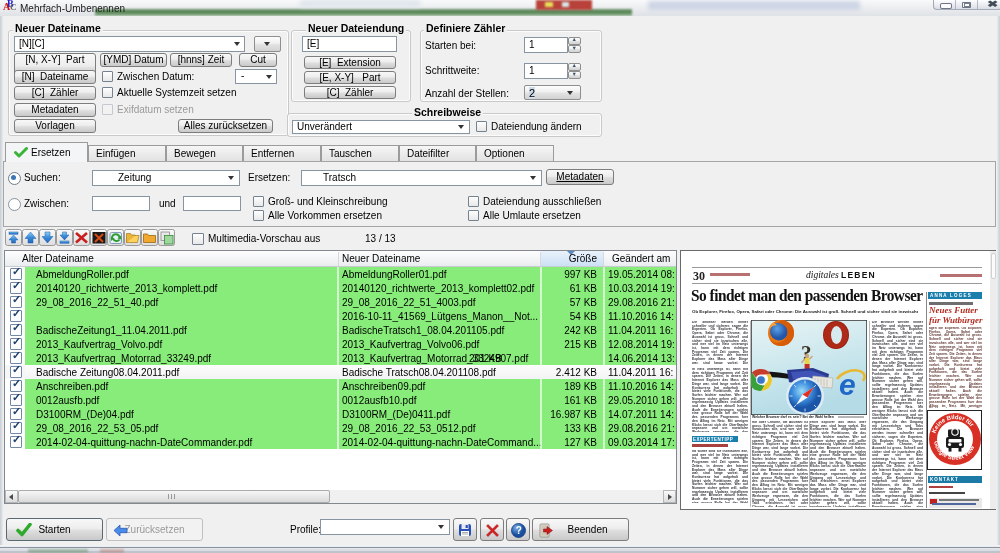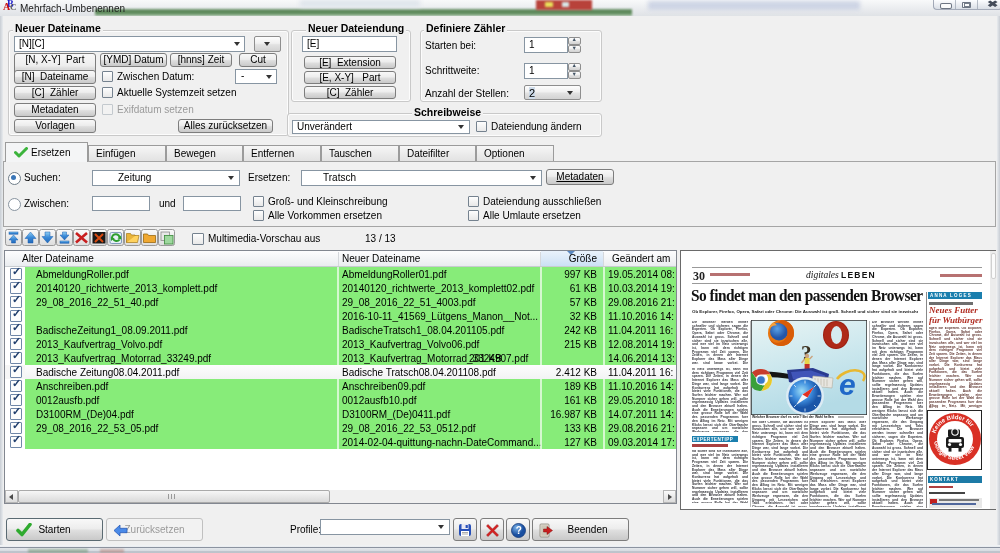--- a/index.html
+++ b/index.html
@@ -291,31 +291,31 @@
     <span class="rowtx" style="left:603px">29.08.2016 21:</span>
     <span style="position:absolute;left:332px;top:0;width:1.5px;height:14px;background:rgba(255,255,255,.65)"></span>
     <span style="position:absolute;left:535px;top:0;width:1.5px;height:14px;background:rgba(255,255,255,.65)"></span>
     <span style="position:absolute;left:598px;top:0;width:1.5px;height:14px;background:rgba(255,255,255,.65)"></span>
   </div>
 <div class="row" style="top:309px;background:#87ec79">
     <span style="position:absolute;left:0;top:0;width:20px;height:14px;background:#fff"></span>
     <span class="ck" style="left:5px;top:1px;width:12px;height:12px"></span>
     <span class="ckm" style="left:7px;top:-2px">✓</span>
     <span class="rowtx" style="left:337px">2016-10-11_41569_Lütgens_Manon__Not...</span>
-    <span class="rowtx" style="left:490px;width:102px;text-align:right">32 KB</span>
+    <span class="rowtx" style="left:490px;width:102px;text-align:right">54 KB</span>
     <span class="rowtx" style="left:603px">11.10.2016 14:</span>
     <span style="position:absolute;left:332px;top:0;width:1.5px;height:14px;background:rgba(255,255,255,.65)"></span>
     <span style="position:absolute;left:535px;top:0;width:1.5px;height:14px;background:rgba(255,255,255,.65)"></span>
     <span style="position:absolute;left:598px;top:0;width:1.5px;height:14px;background:rgba(255,255,255,.65)"></span>
   </div>
 <div class="row" style="top:323px;background:#87ec79">
     <span style="position:absolute;left:0;top:0;width:20px;height:14px;background:#fff"></span>
     <span class="ck" style="left:5px;top:1px;width:12px;height:12px"></span>
     <span class="ckm" style="left:7px;top:-2px">✓</span>
-    <span class="rowtx" style="left:31px">BadischeZeitung1_08.09.2011.pdf</span>
+    <span class="rowtx" style="left:31px">BadischeZeitung1_11.04.2011.pdf</span>
     <span class="rowtx" style="left:337px">BadischeTratsch1_08.04.201105.pdf</span>
     <span class="rowtx" style="left:490px;width:102px;text-align:right">242 KB</span>
     <span class="rowtx" style="left:603px">11.04.2011 16:</span>
     <span style="position:absolute;left:332px;top:0;width:1.5px;height:14px;background:rgba(255,255,255,.65)"></span>
     <span style="position:absolute;left:535px;top:0;width:1.5px;height:14px;background:rgba(255,255,255,.65)"></span>
     <span style="position:absolute;left:598px;top:0;width:1.5px;height:14px;background:rgba(255,255,255,.65)"></span>
   </div>
 <div class="row" style="top:337px;background:#87ec79">
     <span style="position:absolute;left:0;top:0;width:20px;height:14px;background:#fff"></span>
     <span class="ck" style="left:5px;top:1px;width:12px;height:12px"></span>
@@ -394,20 +394,21 @@
     <span class="rowtx" style="left:490px;width:102px;text-align:right">133 KB</span>
     <span class="rowtx" style="left:603px">29.08.2016 21:</span>
     <span style="position:absolute;left:332px;top:0;width:1.5px;height:14px;background:rgba(255,255,255,.65)"></span>
     <span style="position:absolute;left:535px;top:0;width:1.5px;height:14px;background:rgba(255,255,255,.65)"></span>
     <span style="position:absolute;left:598px;top:0;width:1.5px;height:14px;background:rgba(255,255,255,.65)"></span>
   </div>
 <div class="row" style="top:435px;background:#87ec79">
     <span style="position:absolute;left:0;top:0;width:20px;height:14px;background:#fff"></span>
     <span class="ck" style="left:5px;top:1px;width:12px;height:12px"></span>
     <span class="ckm" style="left:7px;top:-2px">✓</span>
+    <span class="rowtx" style="left:31px">2014-02-04-quittung-nachn-DateCommander.pdf</span>
     <span class="rowtx" style="left:337px">2014-02-04-quittung-nachn-DateCommand...</span>
     <span class="rowtx" style="left:490px;width:102px;text-align:right">127 KB</span>
     <span class="rowtx" style="left:603px">09.03.2014 17:</span>
     <span style="position:absolute;left:332px;top:0;width:1.5px;height:14px;background:rgba(255,255,255,.65)"></span>
     <span style="position:absolute;left:535px;top:0;width:1.5px;height:14px;background:rgba(255,255,255,.65)"></span>
     <span style="position:absolute;left:598px;top:0;width:1.5px;height:14px;background:rgba(255,255,255,.65)"></span>
   </div>
 <div class="abs" style="left:5px;top:490px;width:671px;height:13px;background:#f0f0f0"></div>
 <div class="abs" style="left:5px;top:490px;width:13px;height:13px;background:linear-gradient(#fafafa,#dcdcdc);border:1px solid #b5b5b5;box-sizing:border-box"></div>
 <div class="abs" style="left:9px;top:494px;width:0;height:0;border-top:3px solid transparent;border-bottom:3px solid transparent;border-right:4px solid #4a4a4a"></div>

